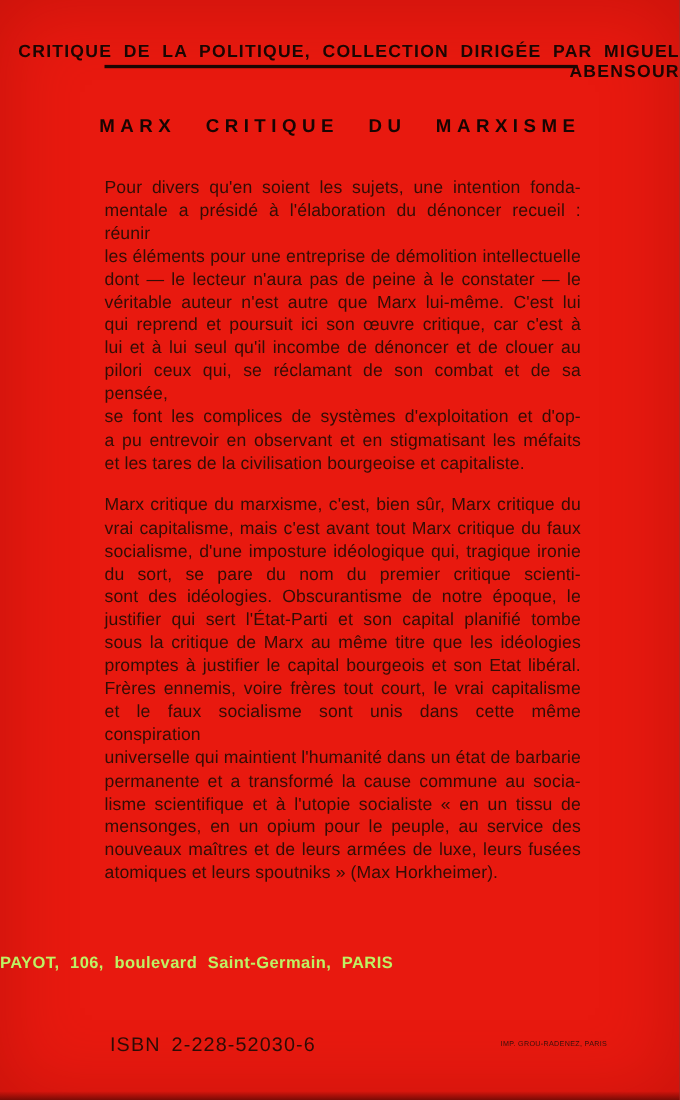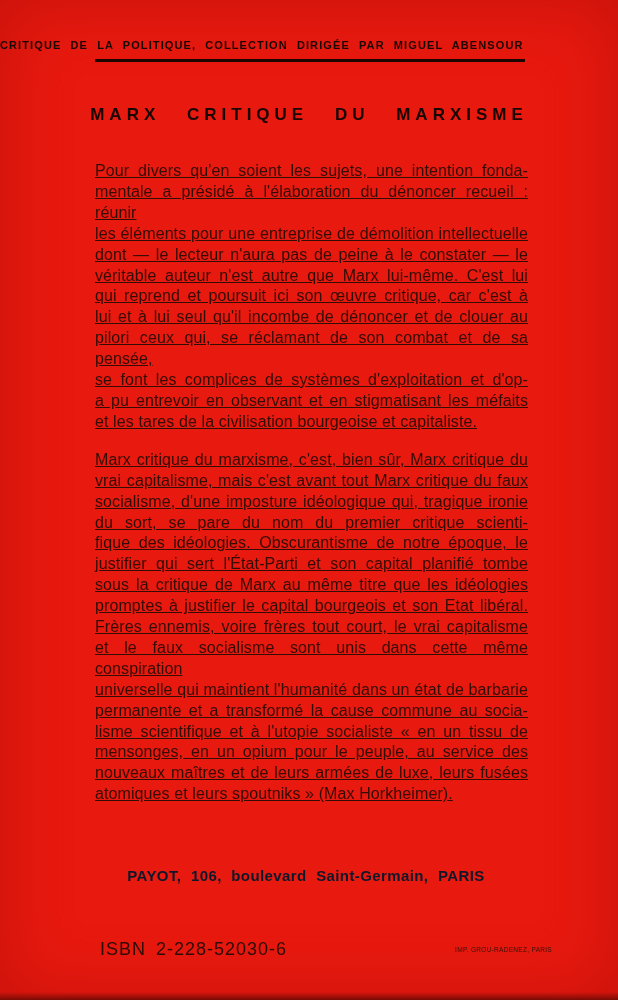--- a/index.html
+++ b/index.html
@@ -9,22 +9,22 @@
     height: 1000px;
     margin: 0 auto;
     background: #e8190f;
     overflow: hidden;
     font-family: "Liberation Sans", "DejaVu Sans", sans-serif;
     box-shadow: inset 0 0 70px rgba(110, 5, 2, 0.28);
   }
   .series-header {
     position: absolute;
     top: 39px; left: 0; right: 0;
-    text-align: left;
-    font-size: 11px;
+    text-align: right;
+    font-size: 16px;
     font-weight: bold;
     letter-spacing: 1.1px;
     word-spacing: 5px;
     color: #1c0602;
   }
   .series-rule {
     position: absolute;
     top: 59px; left: 95px;
     width: 430px; height: 2.5px;
     background: #1c0602;
@@ -42,36 +42,36 @@
   }
   .body-text {
     position: absolute;
     top: 161px; left: 95px;
     width: 433px;
     font-size: 16px;
     line-height: 20.9px;
     letter-spacing: 0.1px;
     color: #330d05;
   }
-  .paragraph { margin: 0 0 17px 0; text-decoration: underline; }
+  .paragraph { margin: 0 0 17px 0; }
   .line {
     text-align: justify;
     text-align-last: justify;
     white-space: normal;
   }
   .line.last { text-align-last: left; }
   .publisher-line {
     position: absolute;
     top: 867px; left: 0; right: 6px;
-    text-align: center;
+    text-align: left;
     font-size: 15px;
     font-weight: bold;
     letter-spacing: 0.4px;
     word-spacing: 5px;
-    color: #0f172a;
+    color: #bef264;
   }
   .isbn-line {
     position: absolute;
     top: 939px; left: 100px;
     font-size: 18px;
     letter-spacing: 1px;
     word-spacing: 4px;
     color: #2e0c05;
   }
   .printer-line {
@@ -113,21 +113,21 @@
       <div class="line">se font les complices de systèmes d'exploitation et d'op-</div>
       <div class="line">a pu entrevoir en observant et en stigmatisant les méfaits</div>
       <div class="line last">et les tares de la civilisation bourgeoise et capitaliste.</div>
     </div>
 
     <div class="paragraph">
       <div class="line">Marx critique du marxisme, c'est, bien sûr, Marx critique du</div>
       <div class="line">vrai capitalisme, mais c'est avant tout Marx critique du faux</div>
       <div class="line">socialisme, d'une imposture idéologique qui, tragique ironie</div>
       <div class="line">du sort, se pare du nom du premier critique scienti-</div>
-      <div class="line">fique des idéologies. Obscurantisme de notre époque, le</div>
+      <div class="line">sont des idéologies. Obscurantisme de notre époque, le</div>
       <div class="line">justifier qui sert l'État-Parti et son capital planifié tombe</div>
       <div class="line">sous la critique de Marx au même titre que les idéologies</div>
       <div class="line">promptes à justifier le capital bourgeois et son Etat libéral.</div>
       <div class="line">Frères ennemis, voire frères tout court, le vrai capitalisme</div>
       <div class="line">et le faux socialisme sont unis dans cette même conspiration</div>
       <div class="line">universelle qui maintient l'humanité dans un état de barbarie</div>
       <div class="line">permanente et a transformé la cause commune au socia-</div>
       <div class="line">lisme scientifique et à l'utopie socialiste « en un tissu de</div>
       <div class="line">mensonges, en un opium pour le peuple, au service des</div>
       <div class="line">nouveaux maîtres et de leurs armées de luxe, leurs fusées</div>

